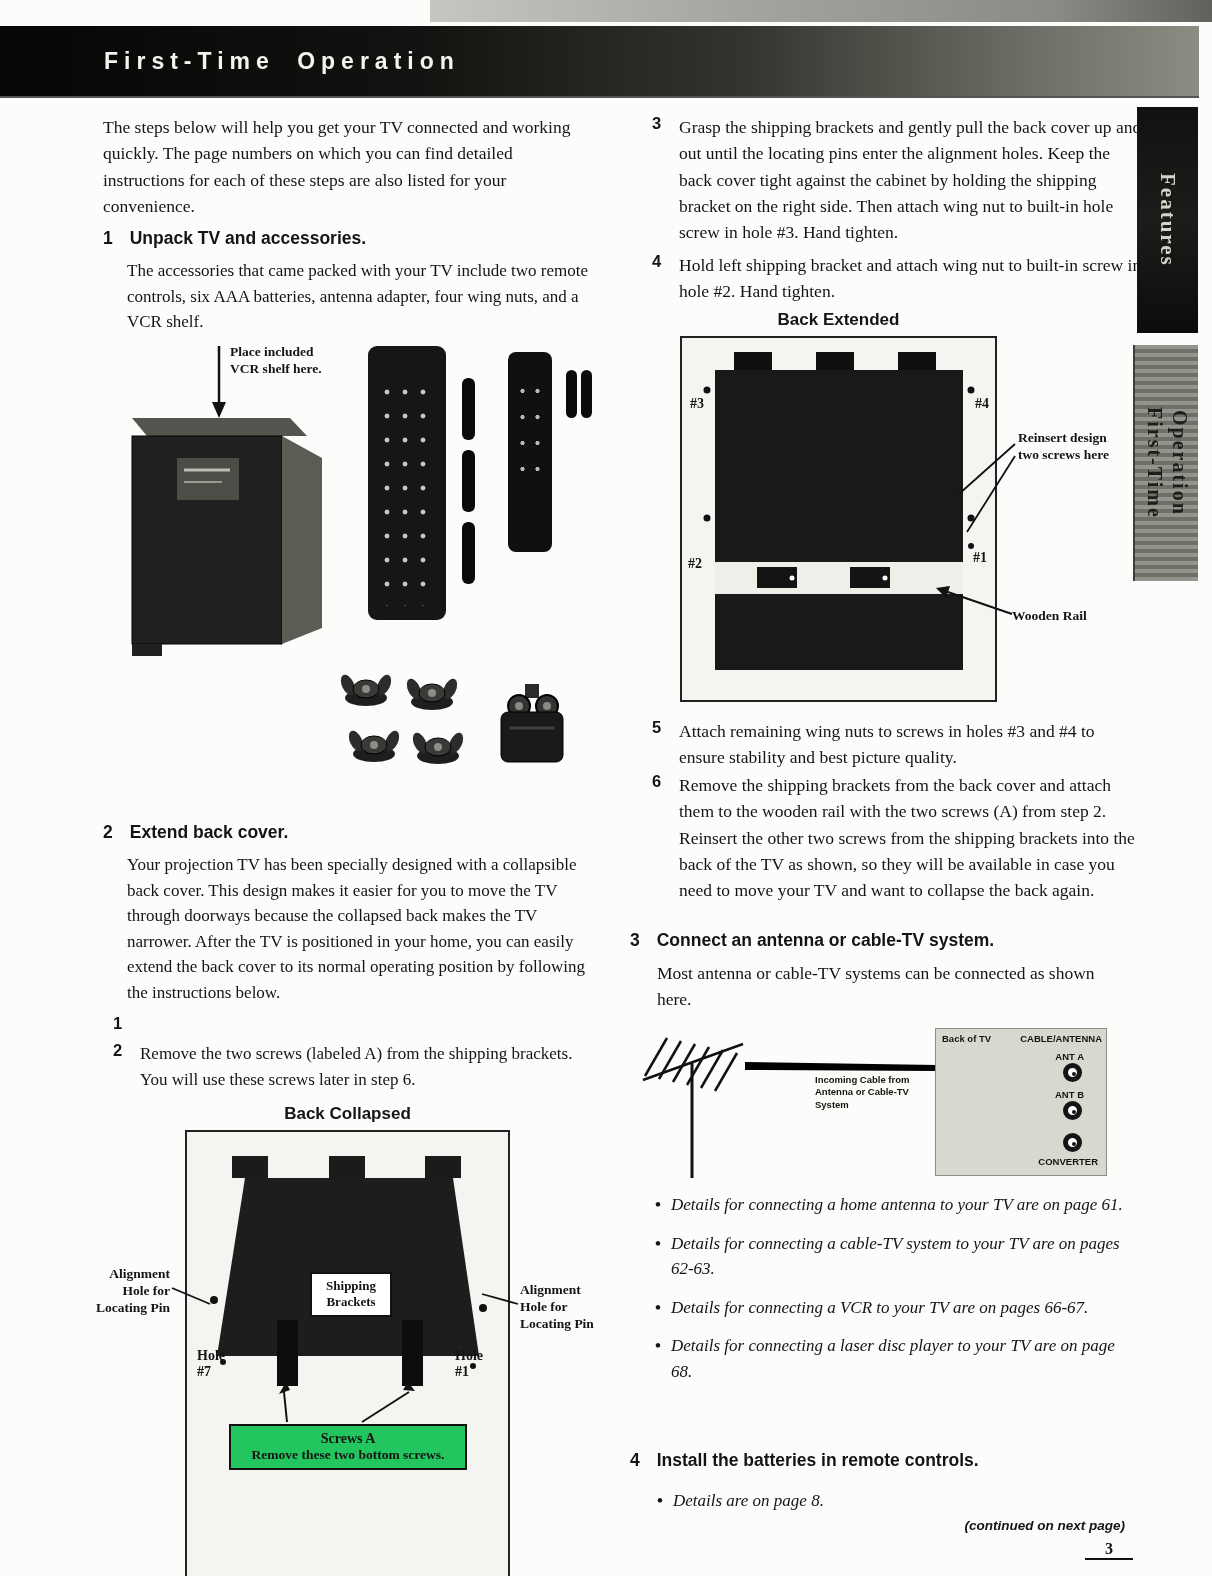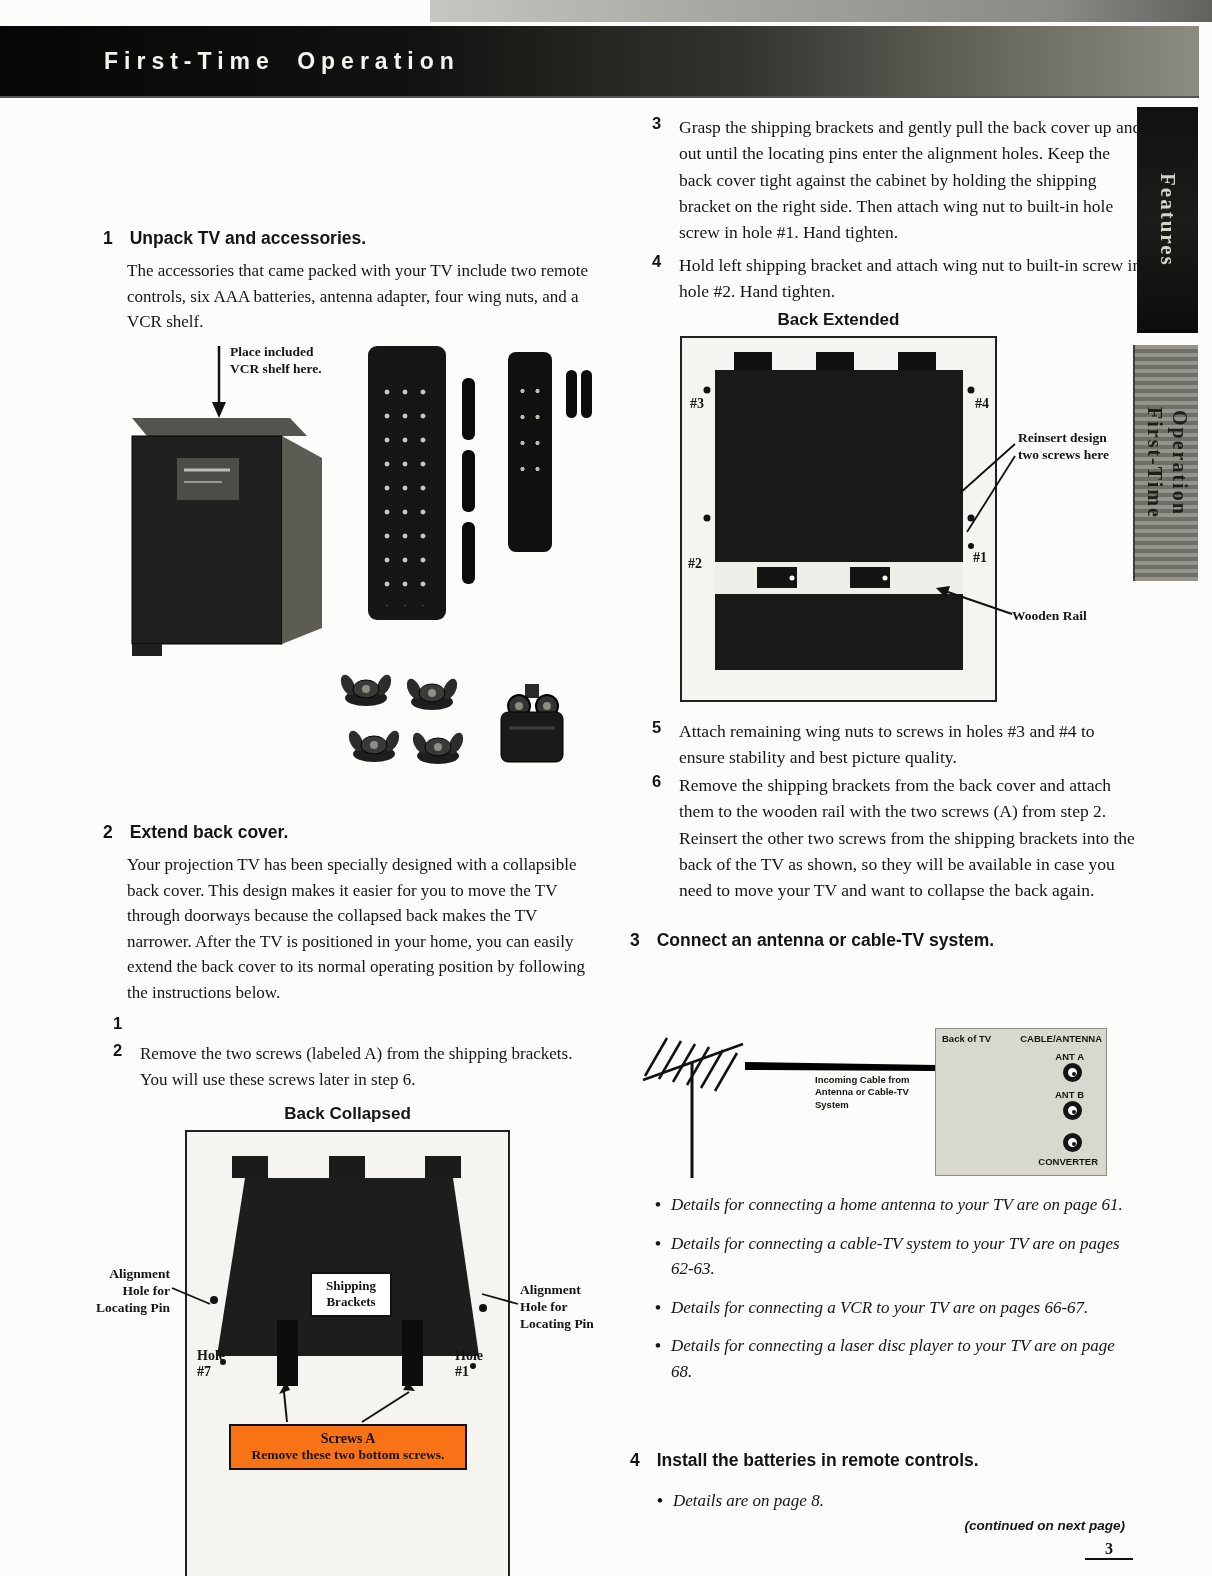--- a/index.html
+++ b/index.html
@@ -93,20 +93,21 @@
   </div>
 
   <div class="vtab tab-features">
     <span class="vtext">Features</span>
   </div>
   <div class="vtab tab-firsttime">
     <span class="vtext">First-Time</span>
     <span class="vtext">Operation</span>
   </div>
 
+  <div class="para" style="left:103px; top:114px; width:494px;">The steps below will help you get your TV connected and working quickly.  The page numbers on which you can find detailed instructions for each of these steps are also listed for your convenience.</div>
 
   <div class="sec-head" style="left:103px; top:228px;">
     <span>1</span>
     <span>Unpack TV and accessories.</span>
   </div>
 
   <div class="para" style="left:127px; top:258px; width:472px; font-size:17px;">The accessories that came packed with your TV include two remote controls, six AAA batteries, antenna adapter, four wing nuts, and a VCR shelf.</div>
 
   <div class="tv-fig">
     <svg style="position:absolute; left:98px; top:8px;" width="22" height="74" viewBox="0 0 22 74">
@@ -215,36 +216,36 @@
       <line x1="175" y1="290" x2="222" y2="260" stroke="#111" stroke-width="2"></line>
       <polygon points="216,258 228,259 221,250" fill="#111"></polygon>
       <circle cx="27" cy="168" r="4" fill="#111"></circle>
       <circle cx="296" cy="176" r="4" fill="#111"></circle>
       <circle cx="36" cy="230" r="3" fill="#111"></circle>
       <circle cx="286" cy="234" r="3" fill="#111"></circle>
     </svg>
     <div style="position:absolute; left:123px; top:140px; width:82px; background:#fff; border:2px solid #111; text-align:center; font-weight:bold; font-size:13px; padding:4px 2px; line-height:1.25;">Shipping Brackets</div>
     <div class="holes" style="left:10px; top:216px; width:42px;">Hole #7</div>
     <div class="holes" style="left:268px; top:216px; width:42px;">Hole #1</div>
-    <div style="position:absolute; left:42px; top:292px; width:238px; background:#f97316; border:2px solid #111; text-align:center; padding:5px 4px;">
+    <div style="position:absolute; left:42px; top:292px; width:238px; background:#22c55e; border:2px solid #111; text-align:center; padding:5px 4px;">
       <div style="font-weight:bold; font-size:14px;">Screws A</div>
       <div style="font-weight:bold; font-size:13.5px;">Remove these two bottom screws.</div>
     </div>
   </div>
 
   <div class="fig-label" style="left:92px; top:1266px; width:78px; text-align:right;">Alignment Hole for Locating Pin</div>
   <div class="fig-label" style="left:520px; top:1282px; width:80px;">Alignment Hole for Locating Pin</div>
   <svg style="position:absolute; left:160px; top:1280px;" width="380" height="50" viewBox="0 0 380 50">
     <line x1="12" y1="8" x2="50" y2="24" stroke="#111" stroke-width="1.8"></line>
     <line x1="358" y1="24" x2="322" y2="14" stroke="#111" stroke-width="1.8"></line>
   </svg>
 
   <div class="step" style="position:absolute; left:652px; top:114px; width:492px;">
     <span class="step-num">3</span>
-    <span class="step-text" style="font-size:17.5px;">Grasp the shipping brackets and gently pull the back cover up and out until the locating pins enter the alignment holes.  Keep the back cover tight against the cabinet by holding the shipping bracket on the right side.  Then attach wing nut to built-in hole screw in hole #1.  Hand tighten.</span>
+    <span class="step-text" style="font-size:17.5px;">Grasp the shipping brackets and gently pull the back cover up and out until the locating pins enter the alignment holes.  Keep the back cover tight against the cabinet by holding the shipping bracket on the right side.  Then attach wing nut to built-in hole screw in hole #3.  Hand tighten.</span>
   </div>
   <div class="step" style="position:absolute; left:652px; top:252px; width:492px;">
     <span class="step-num">4</span>
     <span class="step-text" style="font-size:17.5px;">Hold left shipping bracket and attach wing nut to built-in screw in hole #2.  Hand tighten.</span>
   </div>
 
   <div class="fig-title" style="left:680px; top:310px; width:317px;">Back Extended</div>
 
   <div class="fig-box" style="left:680px; top:336px; width:317px; height:366px;">
     <svg width="313" height="362" viewBox="0 0 313 362" style="position:absolute; left:0; top:0;">
@@ -287,20 +288,21 @@
   </div>
   <div class="step" style="position:absolute; left:652px; top:772px; width:492px;">
     <span class="step-num">6</span>
     <span class="step-text" style="font-size:17.5px;">Remove the shipping brackets from the back cover and attach them to the wooden rail with the two screws (A) from step 2.  Reinsert the other two screws from the shipping brackets into the back of the TV as shown, so they will be available in case you need to move your TV and want to collapse the back again.</span>
   </div>
 
   <div class="sec-head" style="left:630px; top:930px;">
     <span>3</span>
     <span>Connect an antenna or cable-TV system.</span>
   </div>
+  <div class="para" style="left:657px; top:960px; width:468px; font-size:17.5px;">Most antenna or cable-TV systems can be connected as shown here.</div>
 
   <div style="position:absolute; left:635px; top:1018px; width:480px; height:166px;">
     <svg width="480" height="166" viewBox="0 0 480 166" style="position:absolute; left:0; top:0;">
       <line x1="8" y1="62" x2="108" y2="26" stroke="#111" stroke-width="2.5"></line>
       <line x1="10" y1="58" x2="32" y2="20" stroke="#111" stroke-width="2.5"></line>
       <line x1="24" y1="61" x2="46" y2="23" stroke="#111" stroke-width="2.5"></line>
       <line x1="38" y1="64" x2="60" y2="26" stroke="#111" stroke-width="2.5"></line>
       <line x1="52" y1="67" x2="74" y2="29" stroke="#111" stroke-width="2.5"></line>
       <line x1="66" y1="70" x2="88" y2="32" stroke="#111" stroke-width="2.5"></line>
       <line x1="80" y1="73" x2="102" y2="35" stroke="#111" stroke-width="2.5"></line>

